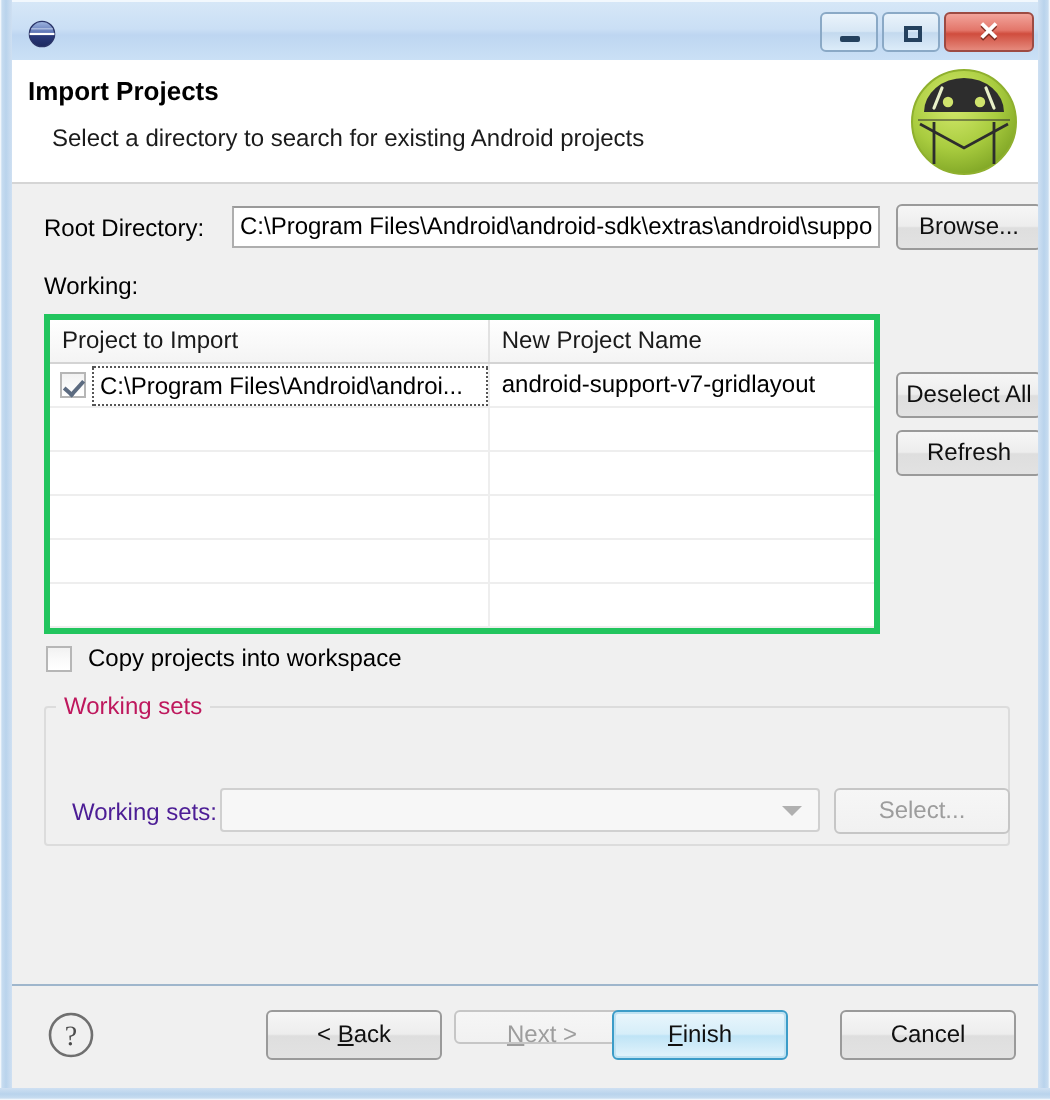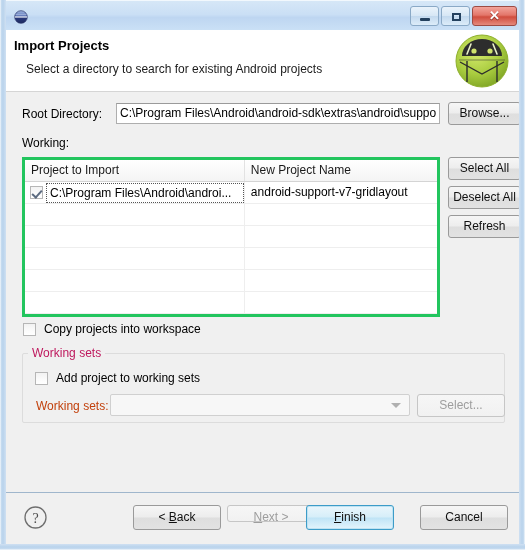--- a/index.html
+++ b/index.html
@@ -423,38 +423,33 @@
       <div class="trow">
         <div class="td c1"></div>
         <div class="td c2"></div>
       </div>
       <div class="trow">
         <div class="td c1"></div>
         <div class="td c2"></div>
       </div>
     </div>
 
-    <div class="btn" style="left:442px; top:65px; width:73px; height:23px; line-height:21px;">Select All</div>
     <div class="btn" style="left:442px; top:94px; width:73px; height:23px; line-height:21px;">Deselect All</div>
     <div class="btn" style="left:442px; top:123px; width:73px; height:23px; line-height:21px;">Refresh</div>
 
     <div class="cbox-row" style="left:17px; top:230px;">
       <span class="cbox"></span>
       <span class="cb-label">Copy projects into workspace</span>
     </div>
 
     <div id="groupbox"></div>
     <div id="groupbox-title">Working sets</div>
 
-    <div class="cbox-row" style="left:29px; top:279px;">
-      <span class="cbox"></span>
-      <span class="cb-label">Add project to working sets</span>
-    </div>
-
-    <div class="lbl" style="left:30px; top:307px; color:#c2410c;">Working sets:</div>
+
+    <div class="lbl" style="left:30px; top:307px; color:#4c1d95;">Working sets:</div>
 
     <div class="combo" style="left:104px; top:302px; width:300px; height:22px;">
       <span style="display:block;padding:0 18px 0 5px;line-height:20px;font-size:12px;color:#9a9a9a;overflow:hidden;white-space:nowrap;"></span>
       <span class="arrow"></span>
     </div>
 
     <div class="btn disabled" style="left:411px; top:302px; width:88px; height:23px; line-height:21px;">Select...</div>
 
   </div>
 

